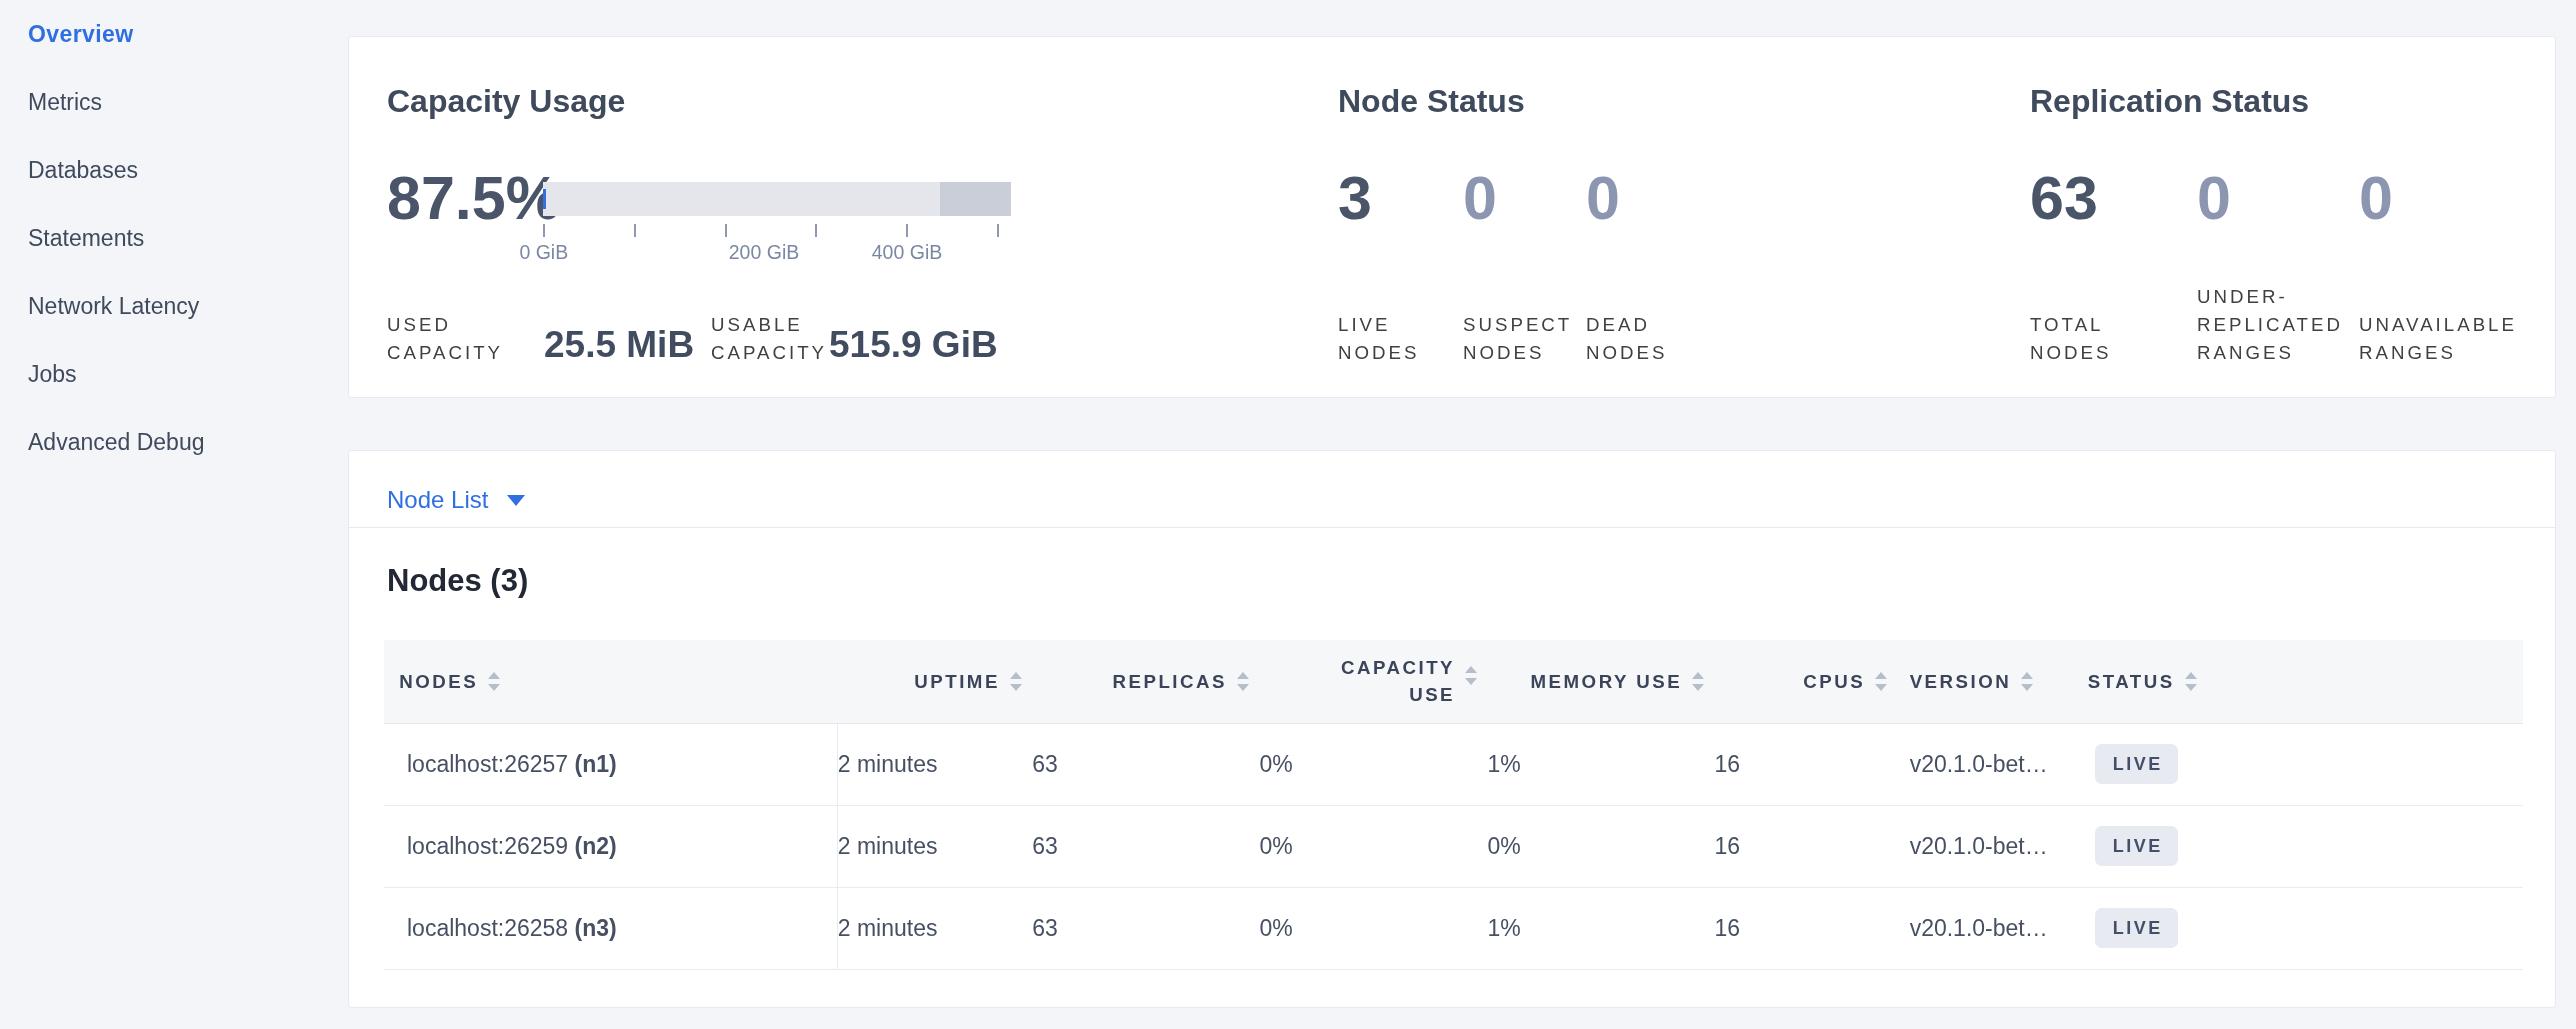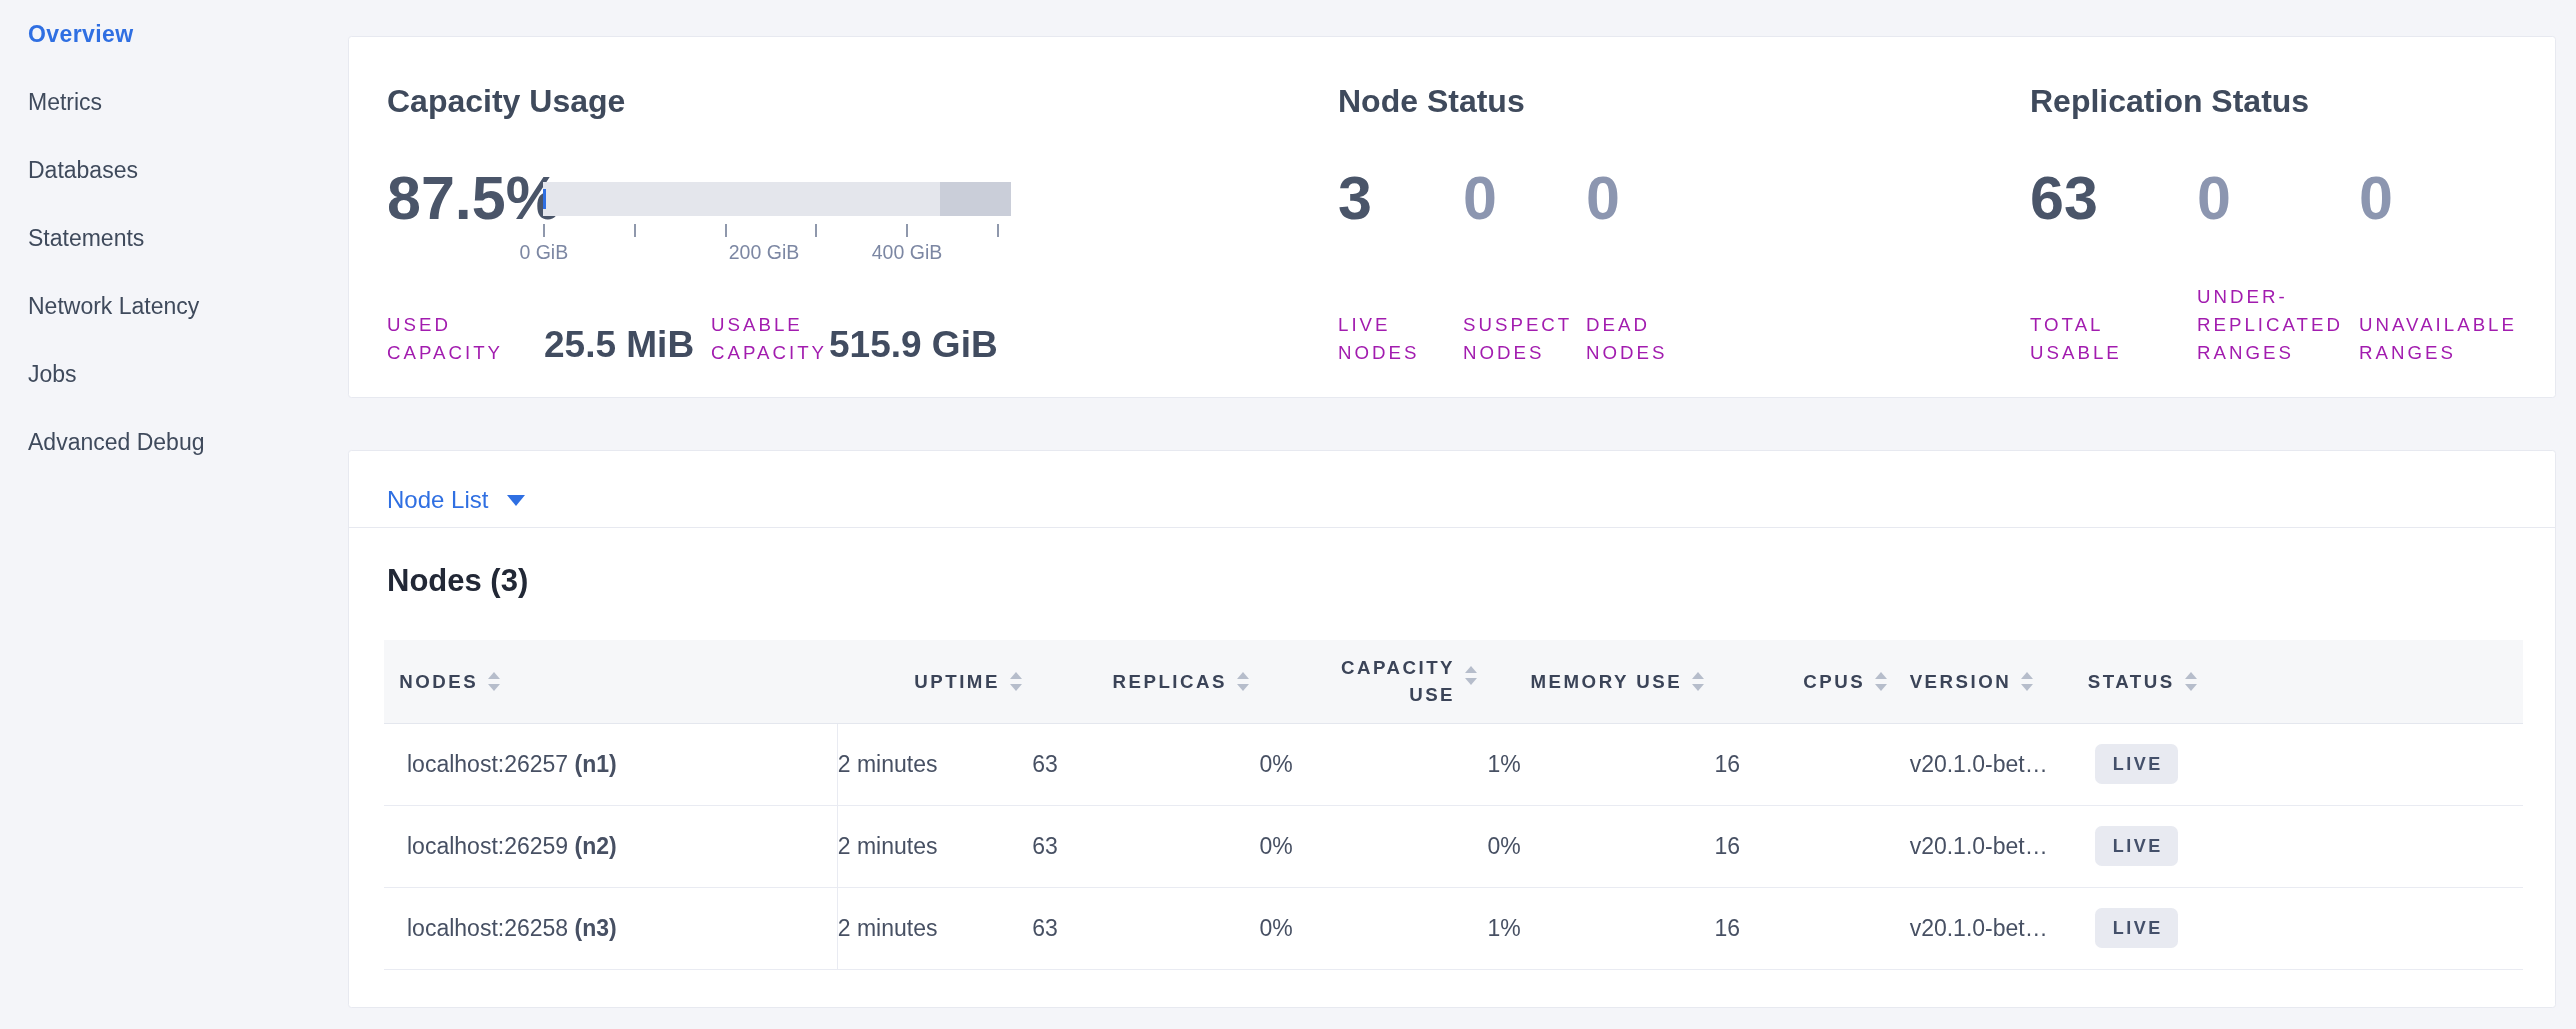--- a/index.html
+++ b/index.html
@@ -57,21 +57,21 @@
     position:absolute; top:0; transform:translateX(-50%);
     font-size:19.5px; color:#7c87a3; white-space:nowrap;
   }
   .gauge-labels span:nth-child(1){left:0.8px;}
   .gauge-labels span:nth-child(2){left:182px;margin-left:39px;}
   .gauge-labels span:nth-child(3){left:364px;}
 
   
   .stat-label {
     position:absolute; font-size:18.7px; line-height:28px; letter-spacing:3px;
-    color:#a21caf; white-space:pre-line;
+    color:#404040; white-space:pre-line;
   }
   .stat-label.top-anchored { top:274px; }
   .stat-label.bottom-anchored { bottom:30px; }
   .stat-value {
     position:absolute; top:289px; font-size:37px; line-height:37px;
     font-weight:bold; color:#414c60; white-space:nowrap;
   }
   .stat-number { position:absolute; top:131px; font-size:61px; line-height:61px; font-weight:bold; color:#4a5569; }
   .stat-number.muted { color:#8c96b0; }
 
@@ -195,21 +195,21 @@
       <div class="stat-label bottom-anchored" style="left:248px;">DEAD
 NODES</div>
     </div>
 
     <div class="panel panel-replication">
       <h2 class="panel-title">Replication Status</h2>
       <div class="stat-number" style="left:0;">63</div>
       <div class="stat-number muted" style="left:167px;">0</div>
       <div class="stat-number muted" style="left:329px;">0</div>
       <div class="stat-label bottom-anchored" style="left:0;">TOTAL
-USABLE</div>
+NODES</div>
       <div class="stat-label bottom-anchored" style="left:167px;">UNDER-
 REPLICATED
 RANGES</div>
       <div class="stat-label bottom-anchored" style="left:329px;">UNAVAILABLE
 RANGES</div>
     </div>
   </section>
 
   <section class="card nodes-card">
 

